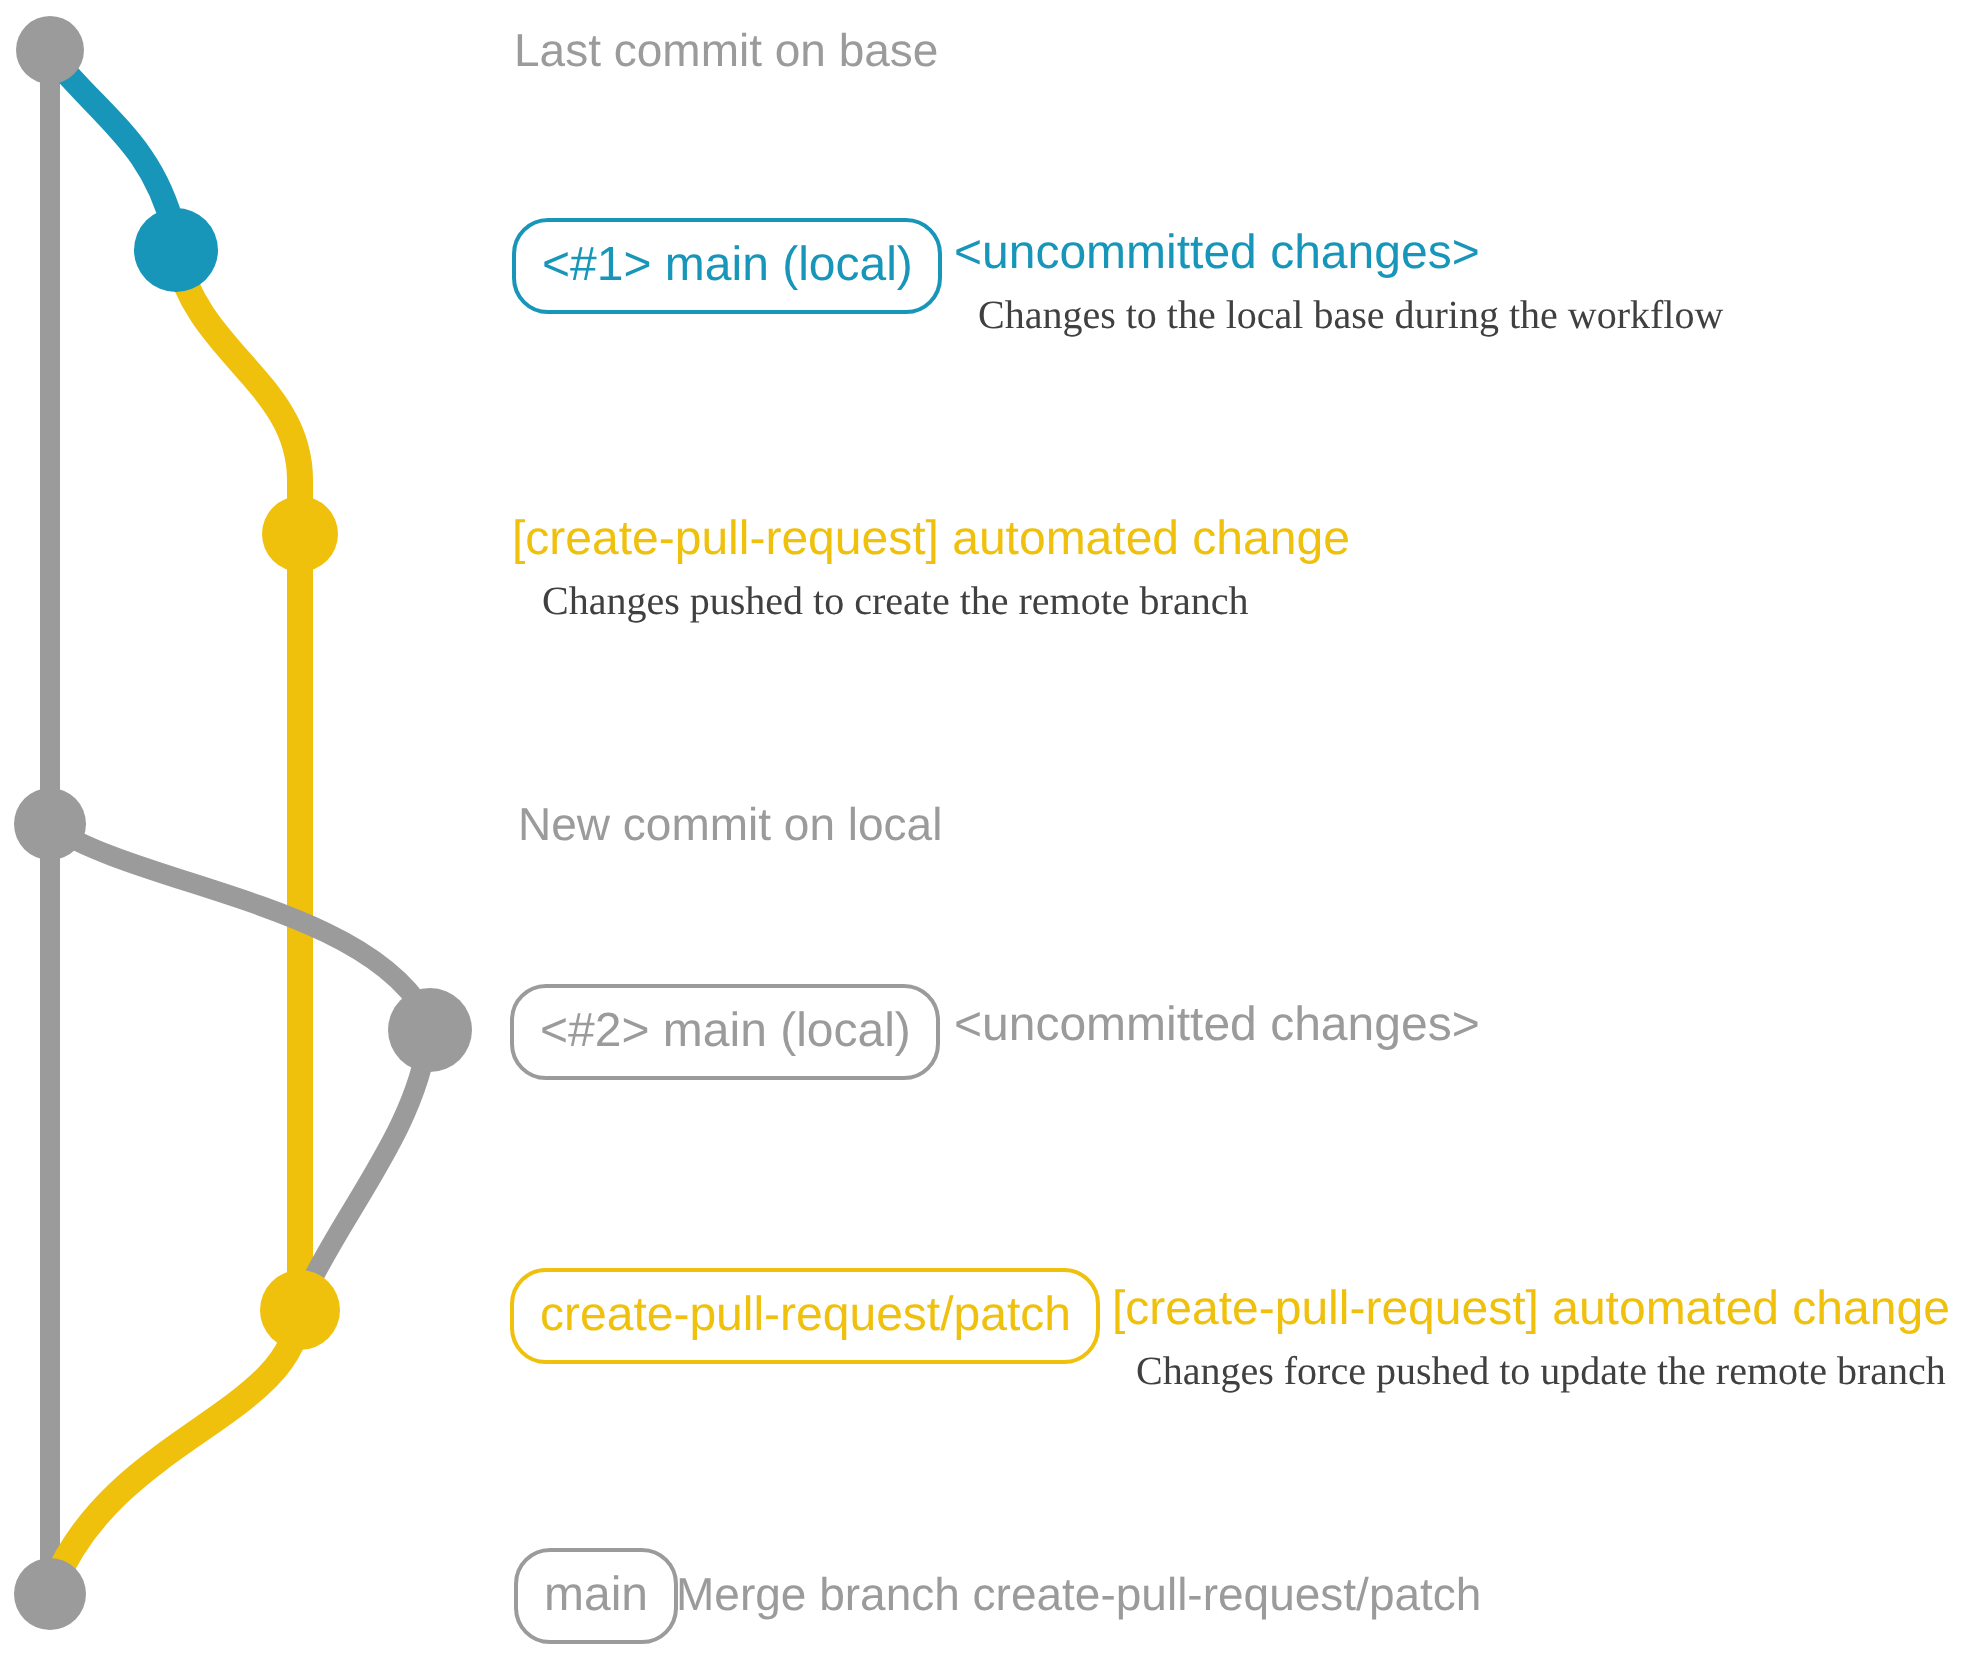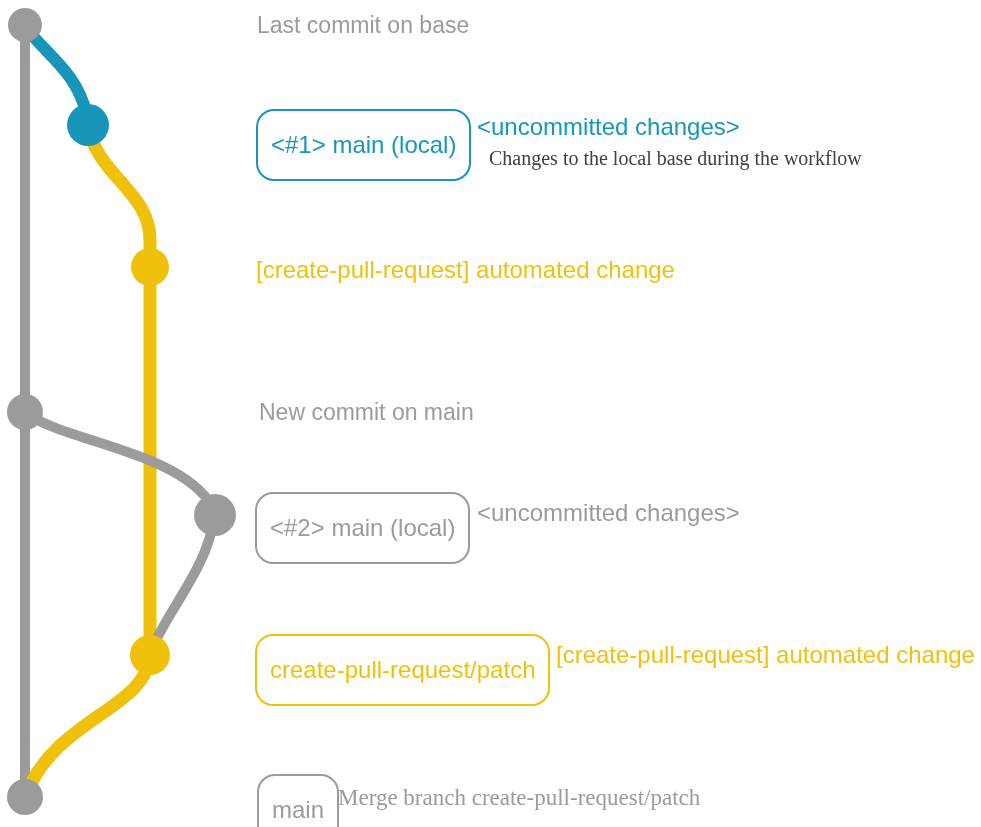--- a/index.html
+++ b/index.html
@@ -17,21 +17,21 @@
 
   .section-label {
     font-size: 23px;
     color: #9B9B9B;
     line-height: 27px;
   }
   .badge {
     display: inline-block;
     height: 36px;
     line-height: 36px;
-    padding: 16px 13px;
+    padding: 4px 13px;
     border-radius: 18px;
     border: 2px solid;
     font-size: 24px;
     background: #ffffff;
   }
   .badge.blue   { color: #1796BA; border-color: #1796BA; }
   .badge.gray   { color: #9B9B9B; border-color: #9B9B9B; }
   .badge.yellow { color: #EFC10D; border-color: #EFC10D; }
 
   .title-label { font-size: 24px; line-height: 28px; }
@@ -76,31 +76,33 @@
 
   <div class="abs section-label" style="left:257px; top:12px;">Last commit on base</div>
 
   <div class="abs" style="left:256px; top:109px;">
     <span class="badge blue">&lt;#1&gt; main (local)</span>
   </div>
   <div class="abs title-label blue" style="left:477px; top:113px;">&lt;uncommitted changes&gt;</div>
   <div class="abs desc-label" style="left:489px; top:146px;">Changes to the local base during the workflow</div>
 
   <div class="abs title-label yellow" style="left:256px; top:256px;">[create-pull-request] automated change</div>
+  <div class="abs desc-label" style="left:271px; top:289px;">Changes pushed to create the remote branch</div>
 
-  <div class="abs section-label" style="left:259px; top:399px;">New commit on main</div>
+  <div class="abs section-label" style="left:259px; top:399px;">New commit on local</div>
 
   <div class="abs" style="left:255px; top:492px;">
     <span class="badge gray">&lt;#2&gt; main (local)</span>
   </div>
   <div class="abs title-label gray" style="left:477px; top:499px;">&lt;uncommitted changes&gt;</div>
 
   <div class="abs" style="left:255px; top:634px;">
     <span class="badge yellow">create-pull-request/patch</span>
   </div>
   <div class="abs title-label yellow" style="left:556px; top:641px;">[create-pull-request] automated change</div>
+  <div class="abs desc-label" style="left:568px; top:674px;">Changes force pushed to update the remote branch</div>
 
   <div class="abs" style="left:257px; top:774px;">
     <span class="badge gray">main</span>
   </div>
-  <div class="abs section-label" style="left:338px; top:784px;font-family:Liberation Serif, serif;">Merge branch create-pull-request/patch</div>
+  <div class="abs section-label" style="left:338px; top:784px;">Merge branch create-pull-request/patch</div>
 
 </div>
 
 </body></html>

